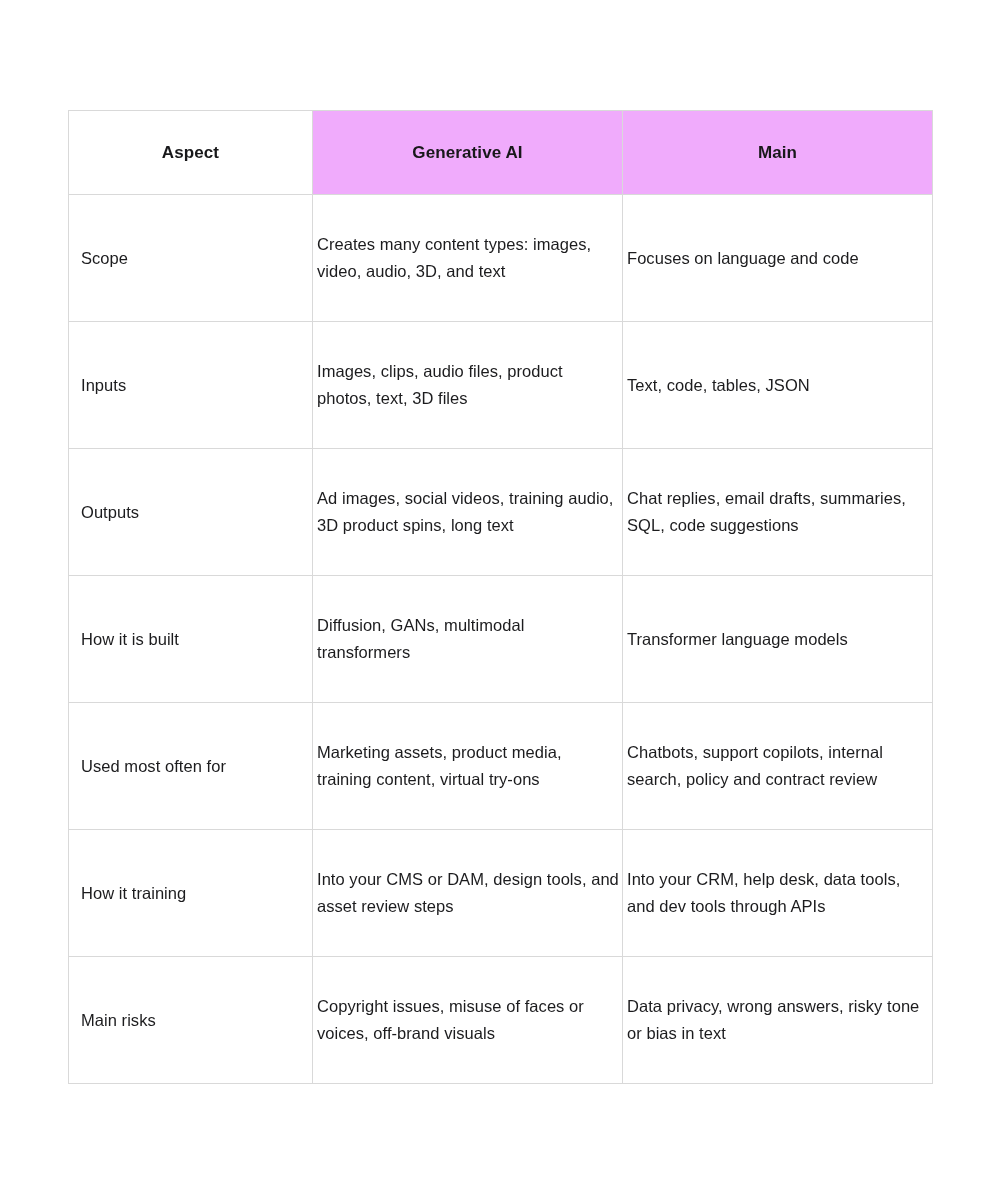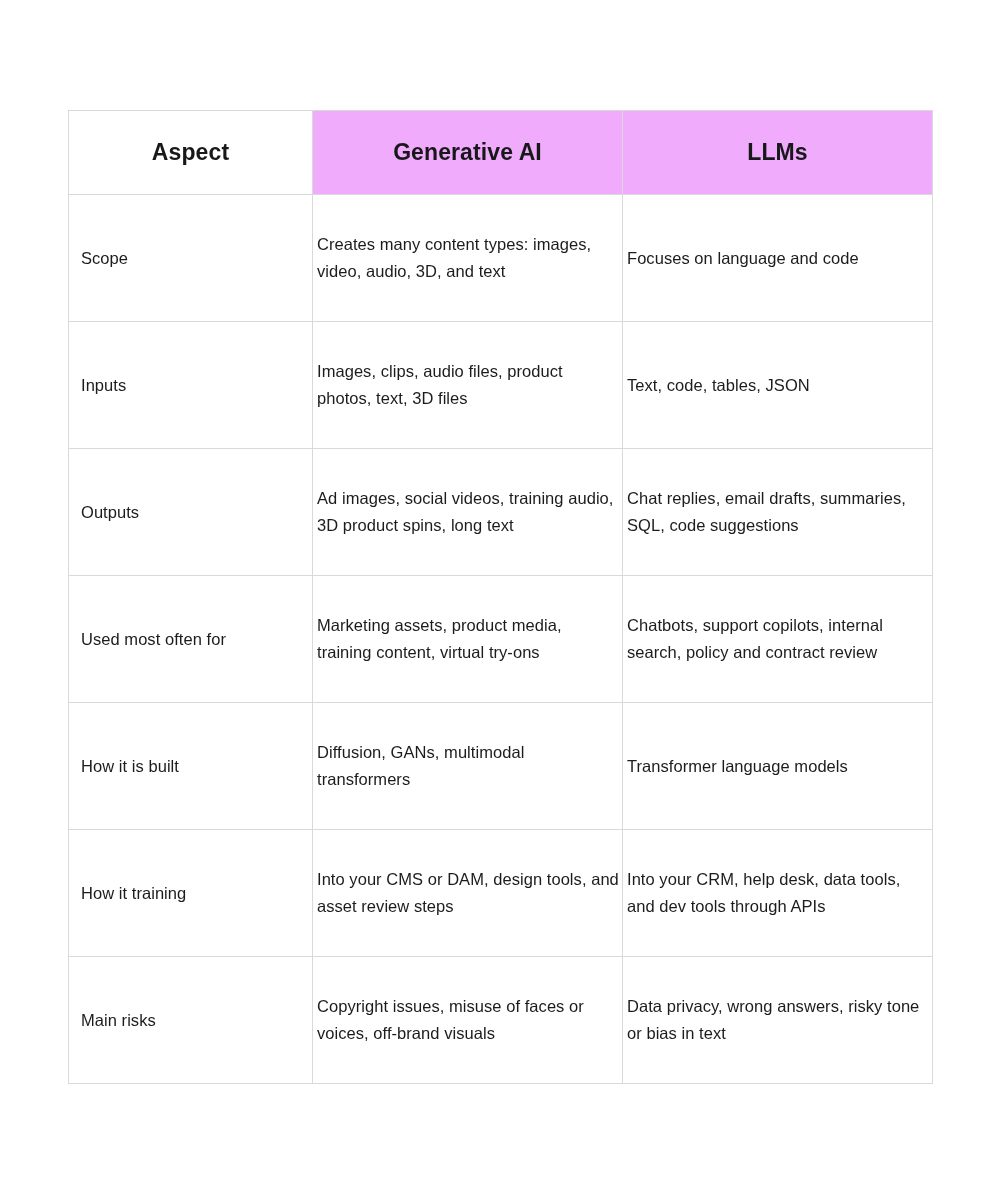--- a/index.html
+++ b/index.html
@@ -39,21 +39,21 @@
   table.compare th,
   table.compare td {
     border: 1px solid #d9d9d9;
     vertical-align: middle;
     box-sizing: border-box;
   }
 
   
   table.compare thead th {
     height: 84px;
-    font-size: 23px;
+    font-size: 17px;
     font-weight: bold;
     color: #18181a;
     text-align: center;
     letter-spacing: 0.1px;
     padding: 6px 10px;
   }
   table.compare thead th.head-aspect {
     background: #ffffff;
   }
   table.compare thead th.head-accent {
@@ -90,21 +90,21 @@
     <table class="compare">
       <colgroup>
         <col class="c1">
         <col class="c2">
         <col class="c3">
       </colgroup>
       <thead>
         <tr>
           <th class="head-aspect">Aspect</th>
           <th class="head-accent">Generative AI</th>
-          <th class="head-accent">LLMs</th>
+          <th class="head-accent">Main</th>
         </tr>
       </thead>
       <tbody>
         <tr>
           <td class="aspect-cell">
               <span class="cell-text">Scope</span>
             </td>
           <td class="val-cell">
               <span class="cell-text">Creates many content types: images, video, audio, 3D, and text</span>
             </td>
@@ -129,38 +129,38 @@
             </td>
           <td class="val-cell">
               <span class="cell-text">Ad images, social videos, training audio, 3D product spins, long text</span>
             </td>
           <td class="val-cell">
               <span class="cell-text">Chat replies, email drafts, summaries, SQL, code suggestions</span>
             </td>
         </tr>
         <tr>
           <td class="aspect-cell">
+              <span class="cell-text">How it is built</span>
+            </td>
+          <td class="val-cell">
+              <span class="cell-text">Diffusion, GANs, multimodal transformers</span>
+            </td>
+          <td class="val-cell">
+              <span class="cell-text">Transformer language models</span>
+            </td>
+        </tr>
+        <tr>
+          <td class="aspect-cell">
               <span class="cell-text">Used most often for</span>
             </td>
           <td class="val-cell">
               <span class="cell-text">Marketing assets, product media, training content, virtual try-ons</span>
             </td>
           <td class="val-cell">
               <span class="cell-text">Chatbots, support copilots, internal search, policy and contract review</span>
-            </td>
-        </tr>
-        <tr>
-          <td class="aspect-cell">
-              <span class="cell-text">How it is built</span>
-            </td>
-          <td class="val-cell">
-              <span class="cell-text">Diffusion, GANs, multimodal transformers</span>
-            </td>
-          <td class="val-cell">
-              <span class="cell-text">Transformer language models</span>
             </td>
         </tr>
         <tr>
           <td class="aspect-cell">
               <span class="cell-text">How it training</span>
             </td>
           <td class="val-cell">
               <span class="cell-text">Into your CMS or DAM, design tools, and asset review steps</span>
             </td>
           <td class="val-cell">

